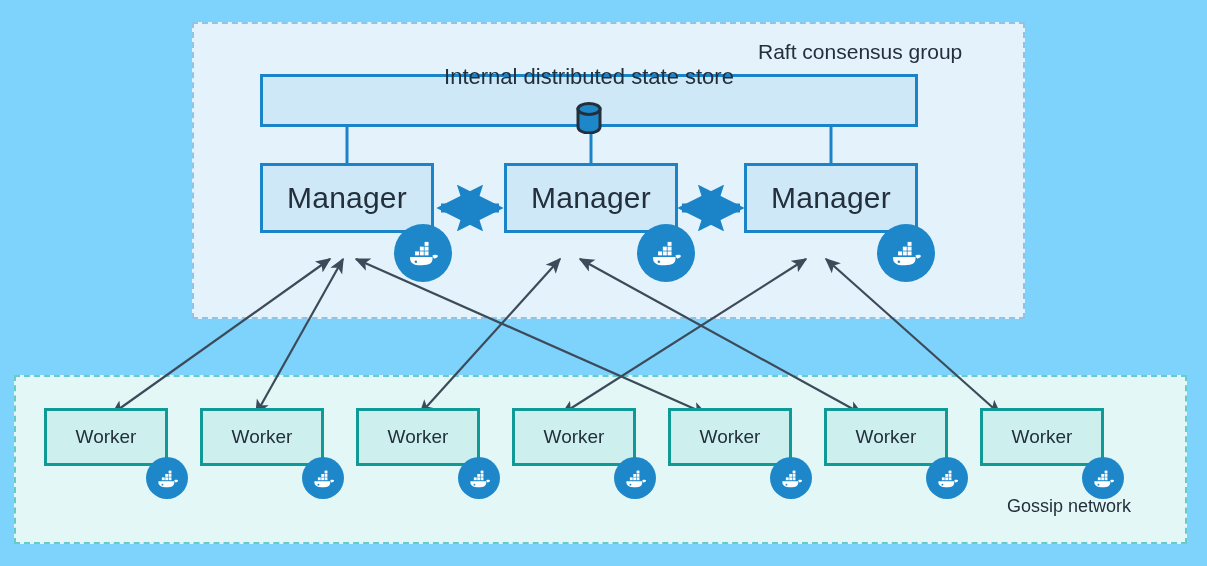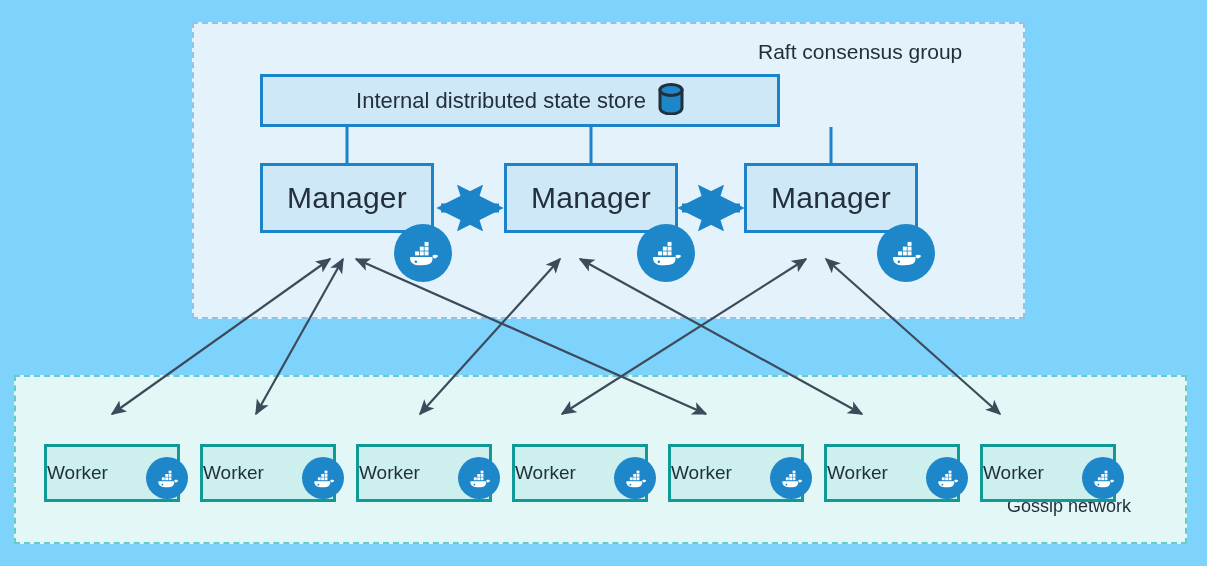--- a/index.html
+++ b/index.html
@@ -62,29 +62,30 @@
   .label-gossip {
     left: 1007px;
     top: 496px;
     font-size: 18px;
   }
   
   .store-box {
     position: absolute;
     left: 260px;
     top: 74px;
-    width: 520px;
+    width: 658px;
     height: 53px;
     box-sizing: border-box;
     background: #cfe8f7;
     border: 3px solid #1b84c8;
     display: flex;
     align-items: center;
     justify-content: center;
     gap: 12px;
+    flex-direction: column;
   }
   .store-text {
     font-size: 22px;
     color: #23303c;
     white-space: nowrap;
   }
   
   .mgr-box {
     position: absolute;
     box-sizing: border-box;
@@ -102,27 +103,28 @@
     color: #23303c;
     letter-spacing: 0.2px;
   }
   .mgr-1 { left: 260px; }
   .mgr-2 { left: 504px; }
   .mgr-3 { left: 744px; }
   
   .wkr-box {
     position: absolute;
     box-sizing: border-box;
-    width: 136px;
+    width: 124px;
     height: 58px;
-    top: 444px;
+    top: 408px;
     background: #cdf0ee;
     border: 3px solid #109a97;
     display: flex;
     align-items: center;
+    justify-content: center;
   }
   .wkr-text {
     font-size: 19px;
     color: #23303c;
   }
   
   .docker-badge {
     position: absolute;
     border-radius: 50%;
     background: #1d87c9;

